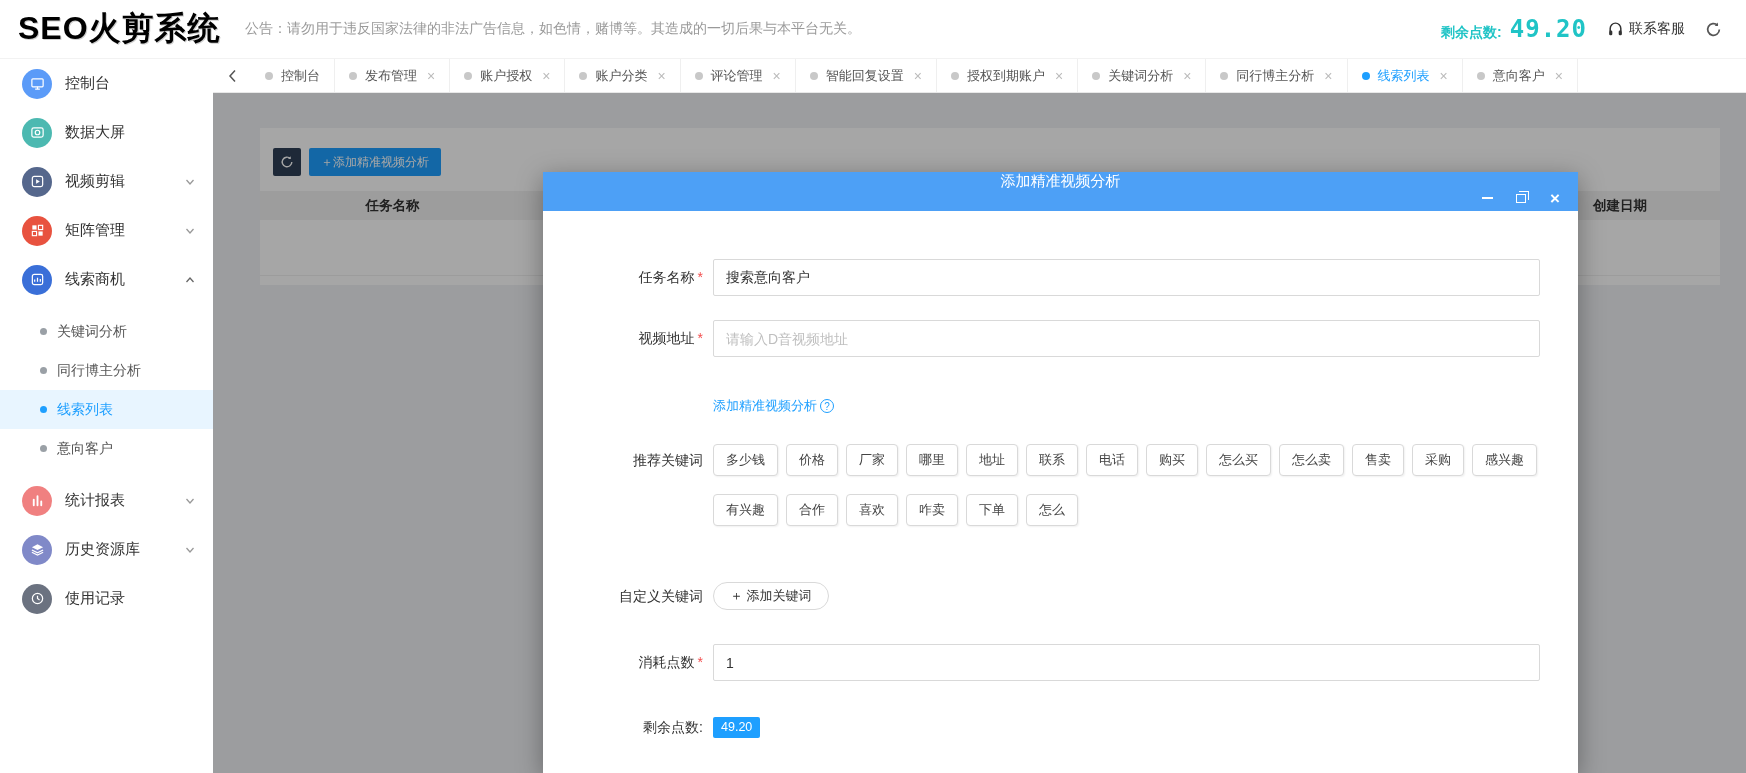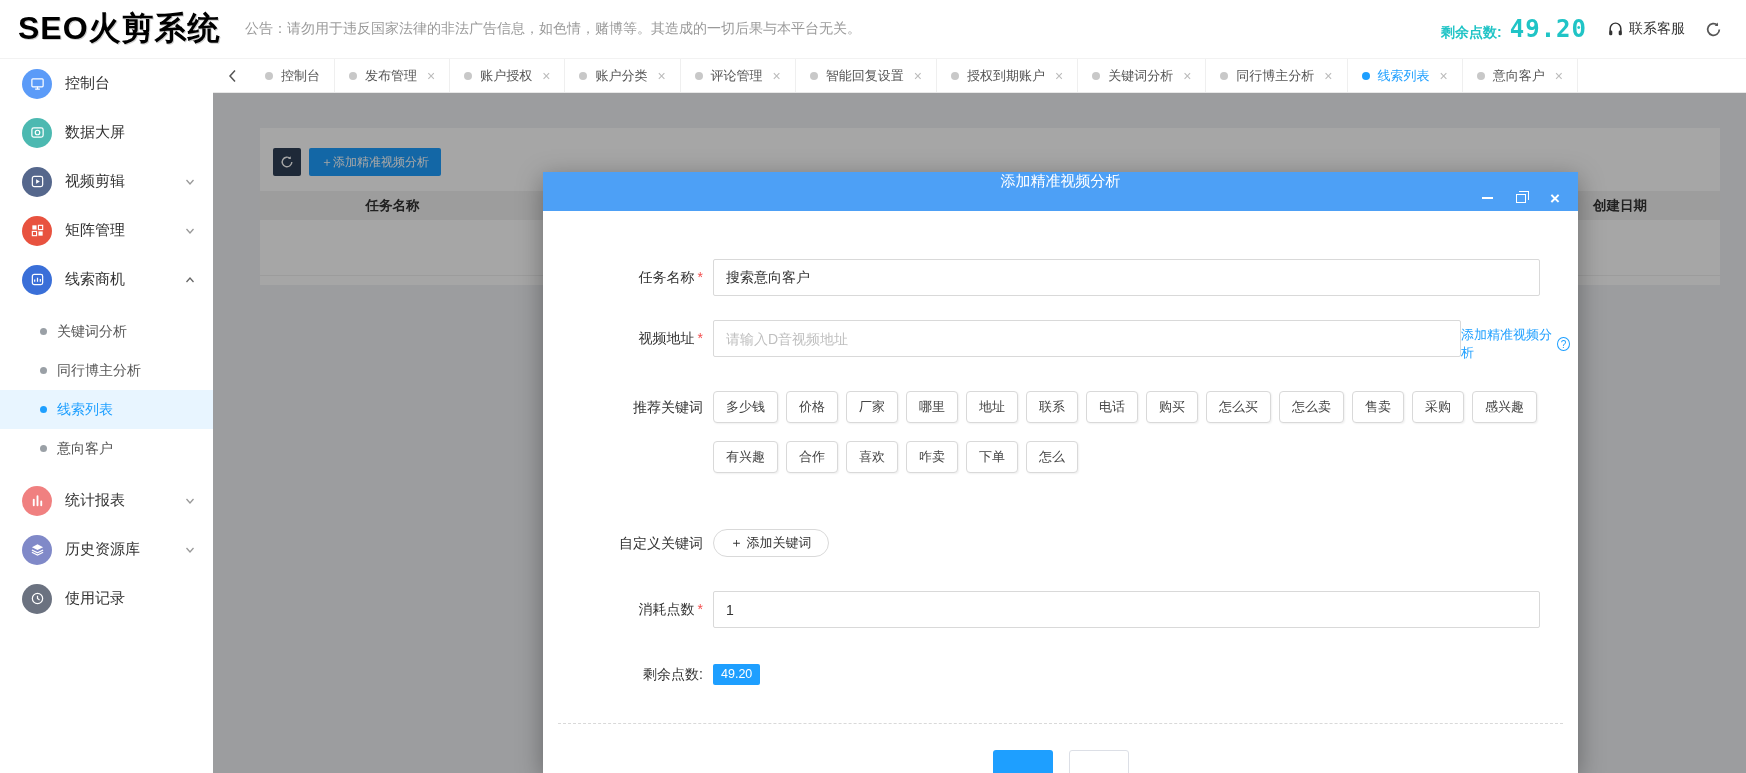--- a/index.html
+++ b/index.html
@@ -68,21 +68,21 @@
 
   .modal-body { padding:0 20px; }
   .form-row { display:flex; align-items:flex-start; }
   .f-label { width:140px; margin-right:10px; text-align:right; font-size:14px; color:#333; flex:none; }
   .req { color:#f34d4d; margin-left:3px; }
   .lh-input { line-height:37px; }
   .f-input { width:827px; height:37px; border:1px solid #d9d9d9; border-radius:2px; font-size:14px; color:#333; padding:0 12px; font-family:"Liberation Sans","DejaVu Sans",sans-serif; outline:none; background:#fff; }
   .f-input::placeholder { color:#bfbfbf; }
   .row-task { margin-top:48px;align-items:center; }
   .row-video { margin-top:24px; }
-  .video-col { display:flex; flex-direction:row; }
+  .video-col { display:flex; flex-direction:column;gap:34px; }
   .help-link { margin-top:6px; font-size:13px; color:#1e9fff; cursor:pointer; display:flex; align-items:center; gap:3px; width:fit-content; }
   .help-q { width:14px; height:14px; border:1px solid #1e9fff; border-radius:50%; font-size:10px; display:flex; align-items:center; justify-content:center; }
   .row-reco { margin-top:29px; }
   .lh-chip { line-height:32px; }
   .chip-rows { display:flex; flex-direction:column; gap:18px; }
   .chip-row { display:flex; gap:8px; }
   .chip { height:32px; padding:0 12px; background:#fff; border:1px solid #d9d9d9; border-radius:4px; font-size:13px; color:#444; cursor:pointer; box-shadow:1px 1px 2px rgba(0,0,0,0.06); white-space:nowrap; font-family:inherit; }
   .row-custom { margin-top:56px; }
   .lh-pill { line-height:28px; }
   .pill-btn { height:28px; padding:0 16px; border:1px solid #d9d9d9; border-radius:15px; background:#fff; font-size:13px; color:#333; cursor:pointer; font-family:Liberation Sans, sans-serif; }

